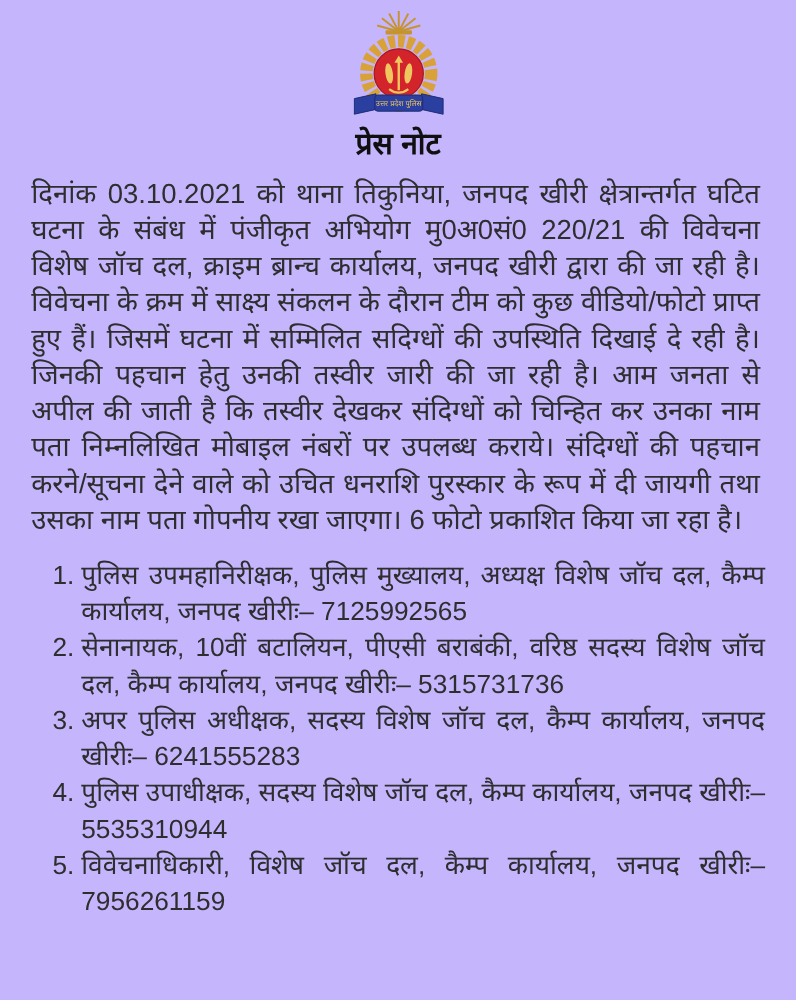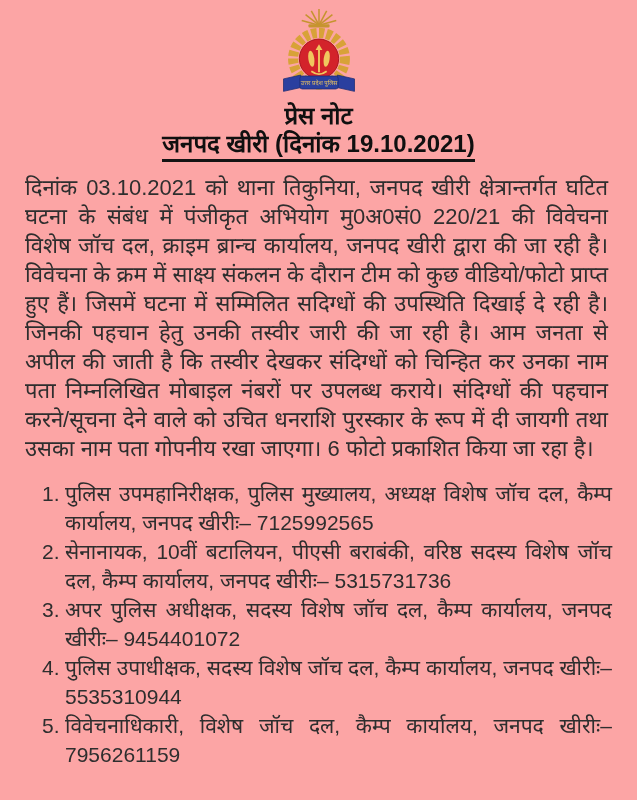--- a/index.html
+++ b/index.html
@@ -1,21 +1,21 @@
 <!DOCTYPE html>
 <html><head>
 <meta charset="utf-8">
 <style>
   html, body { margin: 0; padding: 0; background: #ffffff; }
   .page {
     position: relative;
     width: 637px;
     height: 800px;
     margin: 0 auto;
-    background: #fca5a5;
+    background: #c4b5fd;
     font-family: "Liberation Sans", sans-serif;
     color: #2e2e2e;
     box-sizing: border-box;
     padding: 6px 25px 0 25px;
     overflow: hidden;
   }
   .emblem-wrap {
     text-align: center;
     height: 94px;
     line-height: 0;
@@ -102,38 +102,35 @@
       <g>
         <path d="M13 76 L31 72 L31 85 L13 89 Z" fill="#2a3f9f" stroke="#1d2c73" stroke-width="0.8"></path>
         <path d="M69 72 L87 76 L87 89 L69 85 Z" fill="#2a3f9f" stroke="#1d2c73" stroke-width="0.8"></path>
         <rect x="30" y="73" width="40" height="13.5" rx="2.5" fill="#2a3f9f" stroke="#1d2c73" stroke-width="0.8"></rect>
         <text x="50" y="82.5" font-size="6.2" fill="#f0c75e" text-anchor="middle">उत्तर प्रदेश पुलिस</text>
       </g>
     </svg>
   </div>
 
   <h1 class="title">प्रेस नोट</h1>
-  <h2 class="subtitle">
-    <span class="u">जनपद खीरी (दिनांक 19.10.2021)</span>
-  </h2>
 
   <p class="body-text">दिनांक 03.10.2021 को थाना तिकुनिया, जनपद खीरी क्षेत्रान्तर्गत घटित घटना के संबंध में पंजीकृत अभियोग मु0अ0सं0 220/21 की विवेचना विशेष जॉच दल, क्राइम ब्रान्च कार्यालय, जनपद खीरी द्वारा की जा रही है। विवेचना के क्रम में साक्ष्य संकलन के दौरान टीम को कुछ वीडियो/फोटो प्राप्त हुए हैं। जिसमें घटना में सम्मिलित सदिग्धों की उपस्थिति दिखाई दे रही है। जिनकी पहचान हेतु उनकी तस्वीर जारी की जा रही है। आम जनता से अपील की जाती है कि तस्वीर देखकर संदिग्धों को चिन्हित कर उनका नाम पता निम्नलिखित मोबाइल नंबरों पर उपलब्ध कराये। संदिग्धों की पहचान करने/सूचना देने वाले को उचित धनराशि पुरस्कार के रूप में दी जायगी तथा उसका नाम पता गोपनीय रखा जाएगा। 6 फोटो प्रकाशित किया जा रहा है।</p>
 
   <ol class="contact-list">
     <li class="contact">
       <span class="num">1.</span>
       <span class="txt">पुलिस उपमहानिरीक्षक, पुलिस मुख्यालय, अध्यक्ष विशेष जॉच दल, कैम्प कार्यालय, जनपद खीरीः– 7125992565</span>
     </li>
     <li class="contact">
       <span class="num">2.</span>
       <span class="txt">सेनानायक, 10वीं बटालियन, पीएसी बराबंकी, वरिष्ठ सदस्य विशेष जॉच दल, कैम्प कार्यालय, जनपद खीरीः– 5315731736</span>
     </li>
     <li class="contact">
       <span class="num">3.</span>
-      <span class="txt">अपर पुलिस अधीक्षक, सदस्य विशेष जॉच दल, कैम्प कार्यालय, जनपद खीरीः– 9454401072</span>
+      <span class="txt">अपर पुलिस अधीक्षक, सदस्य विशेष जॉच दल, कैम्प कार्यालय, जनपद खीरीः– 6241555283</span>
     </li>
     <li class="contact">
       <span class="num">4.</span>
       <span class="txt">पुलिस उपाधीक्षक, सदस्य विशेष जॉच दल, कैम्प कार्यालय, जनपद खीरीः– 5535310944</span>
     </li>
     <li class="contact">
       <span class="num">5.</span>
       <span class="txt">विवेचनाधिकारी, विशेष जॉच दल, कैम्प कार्यालय, जनपद खीरीः– 7956261159</span>
     </li>
   </ol>

